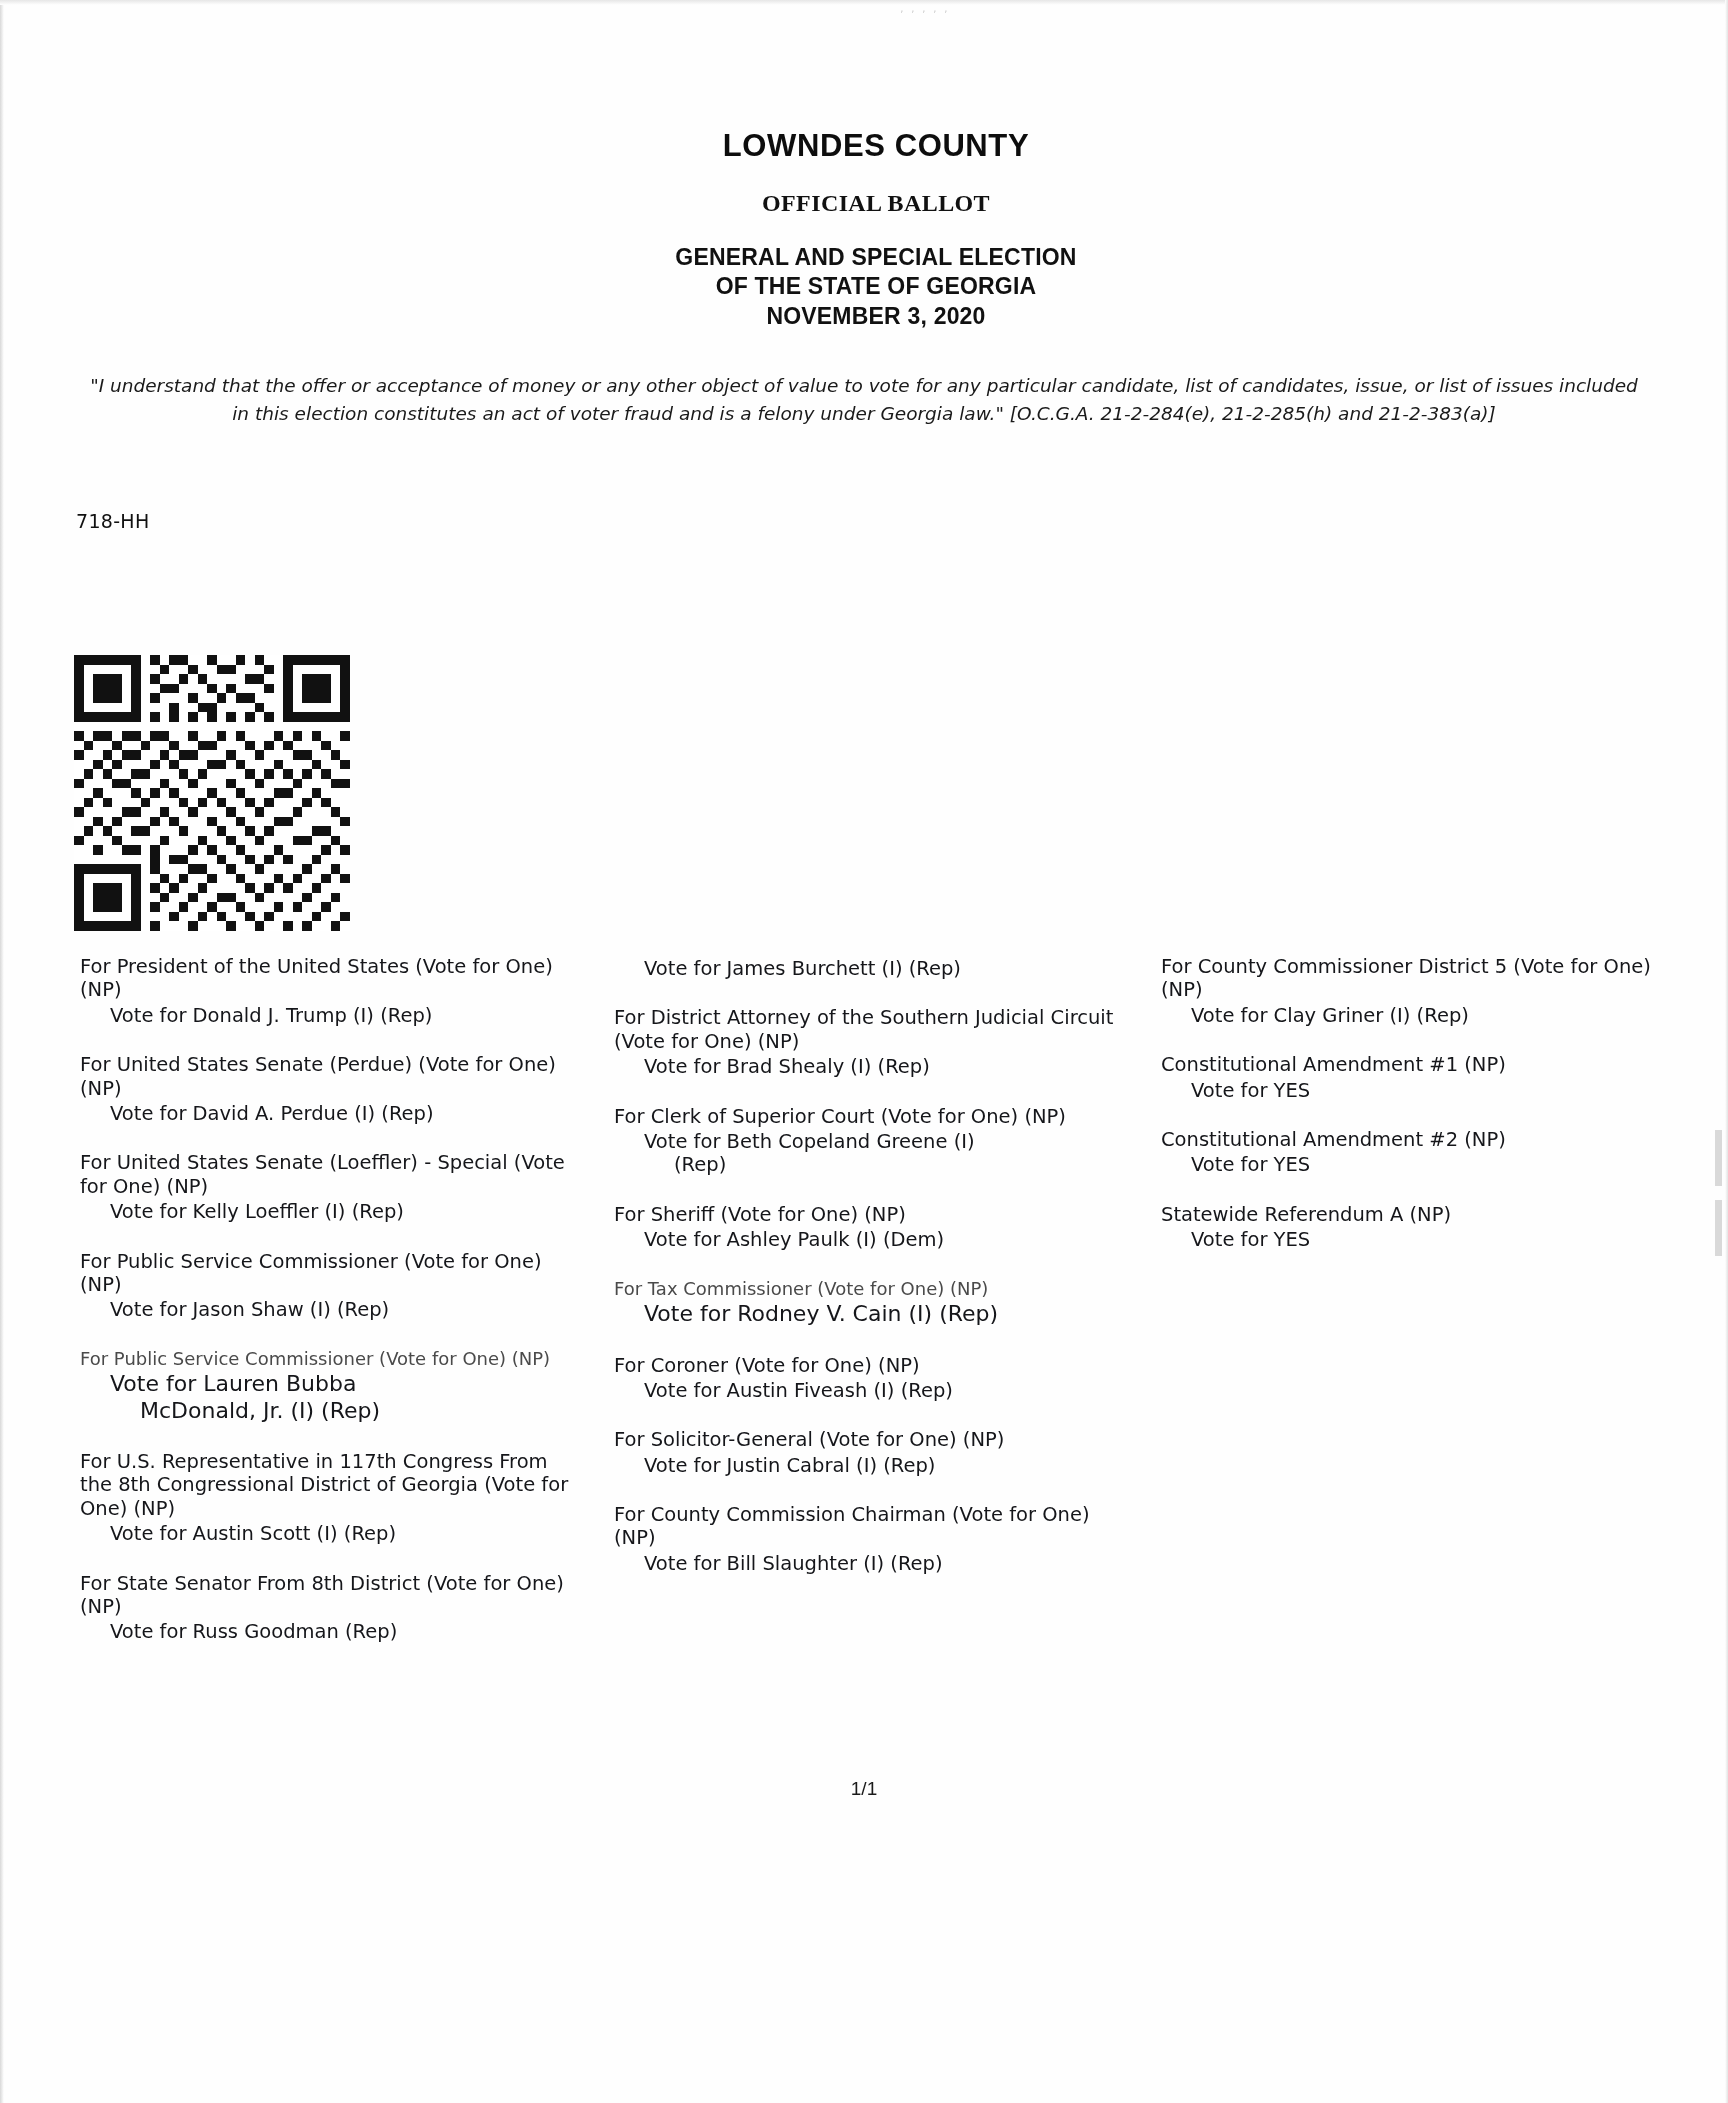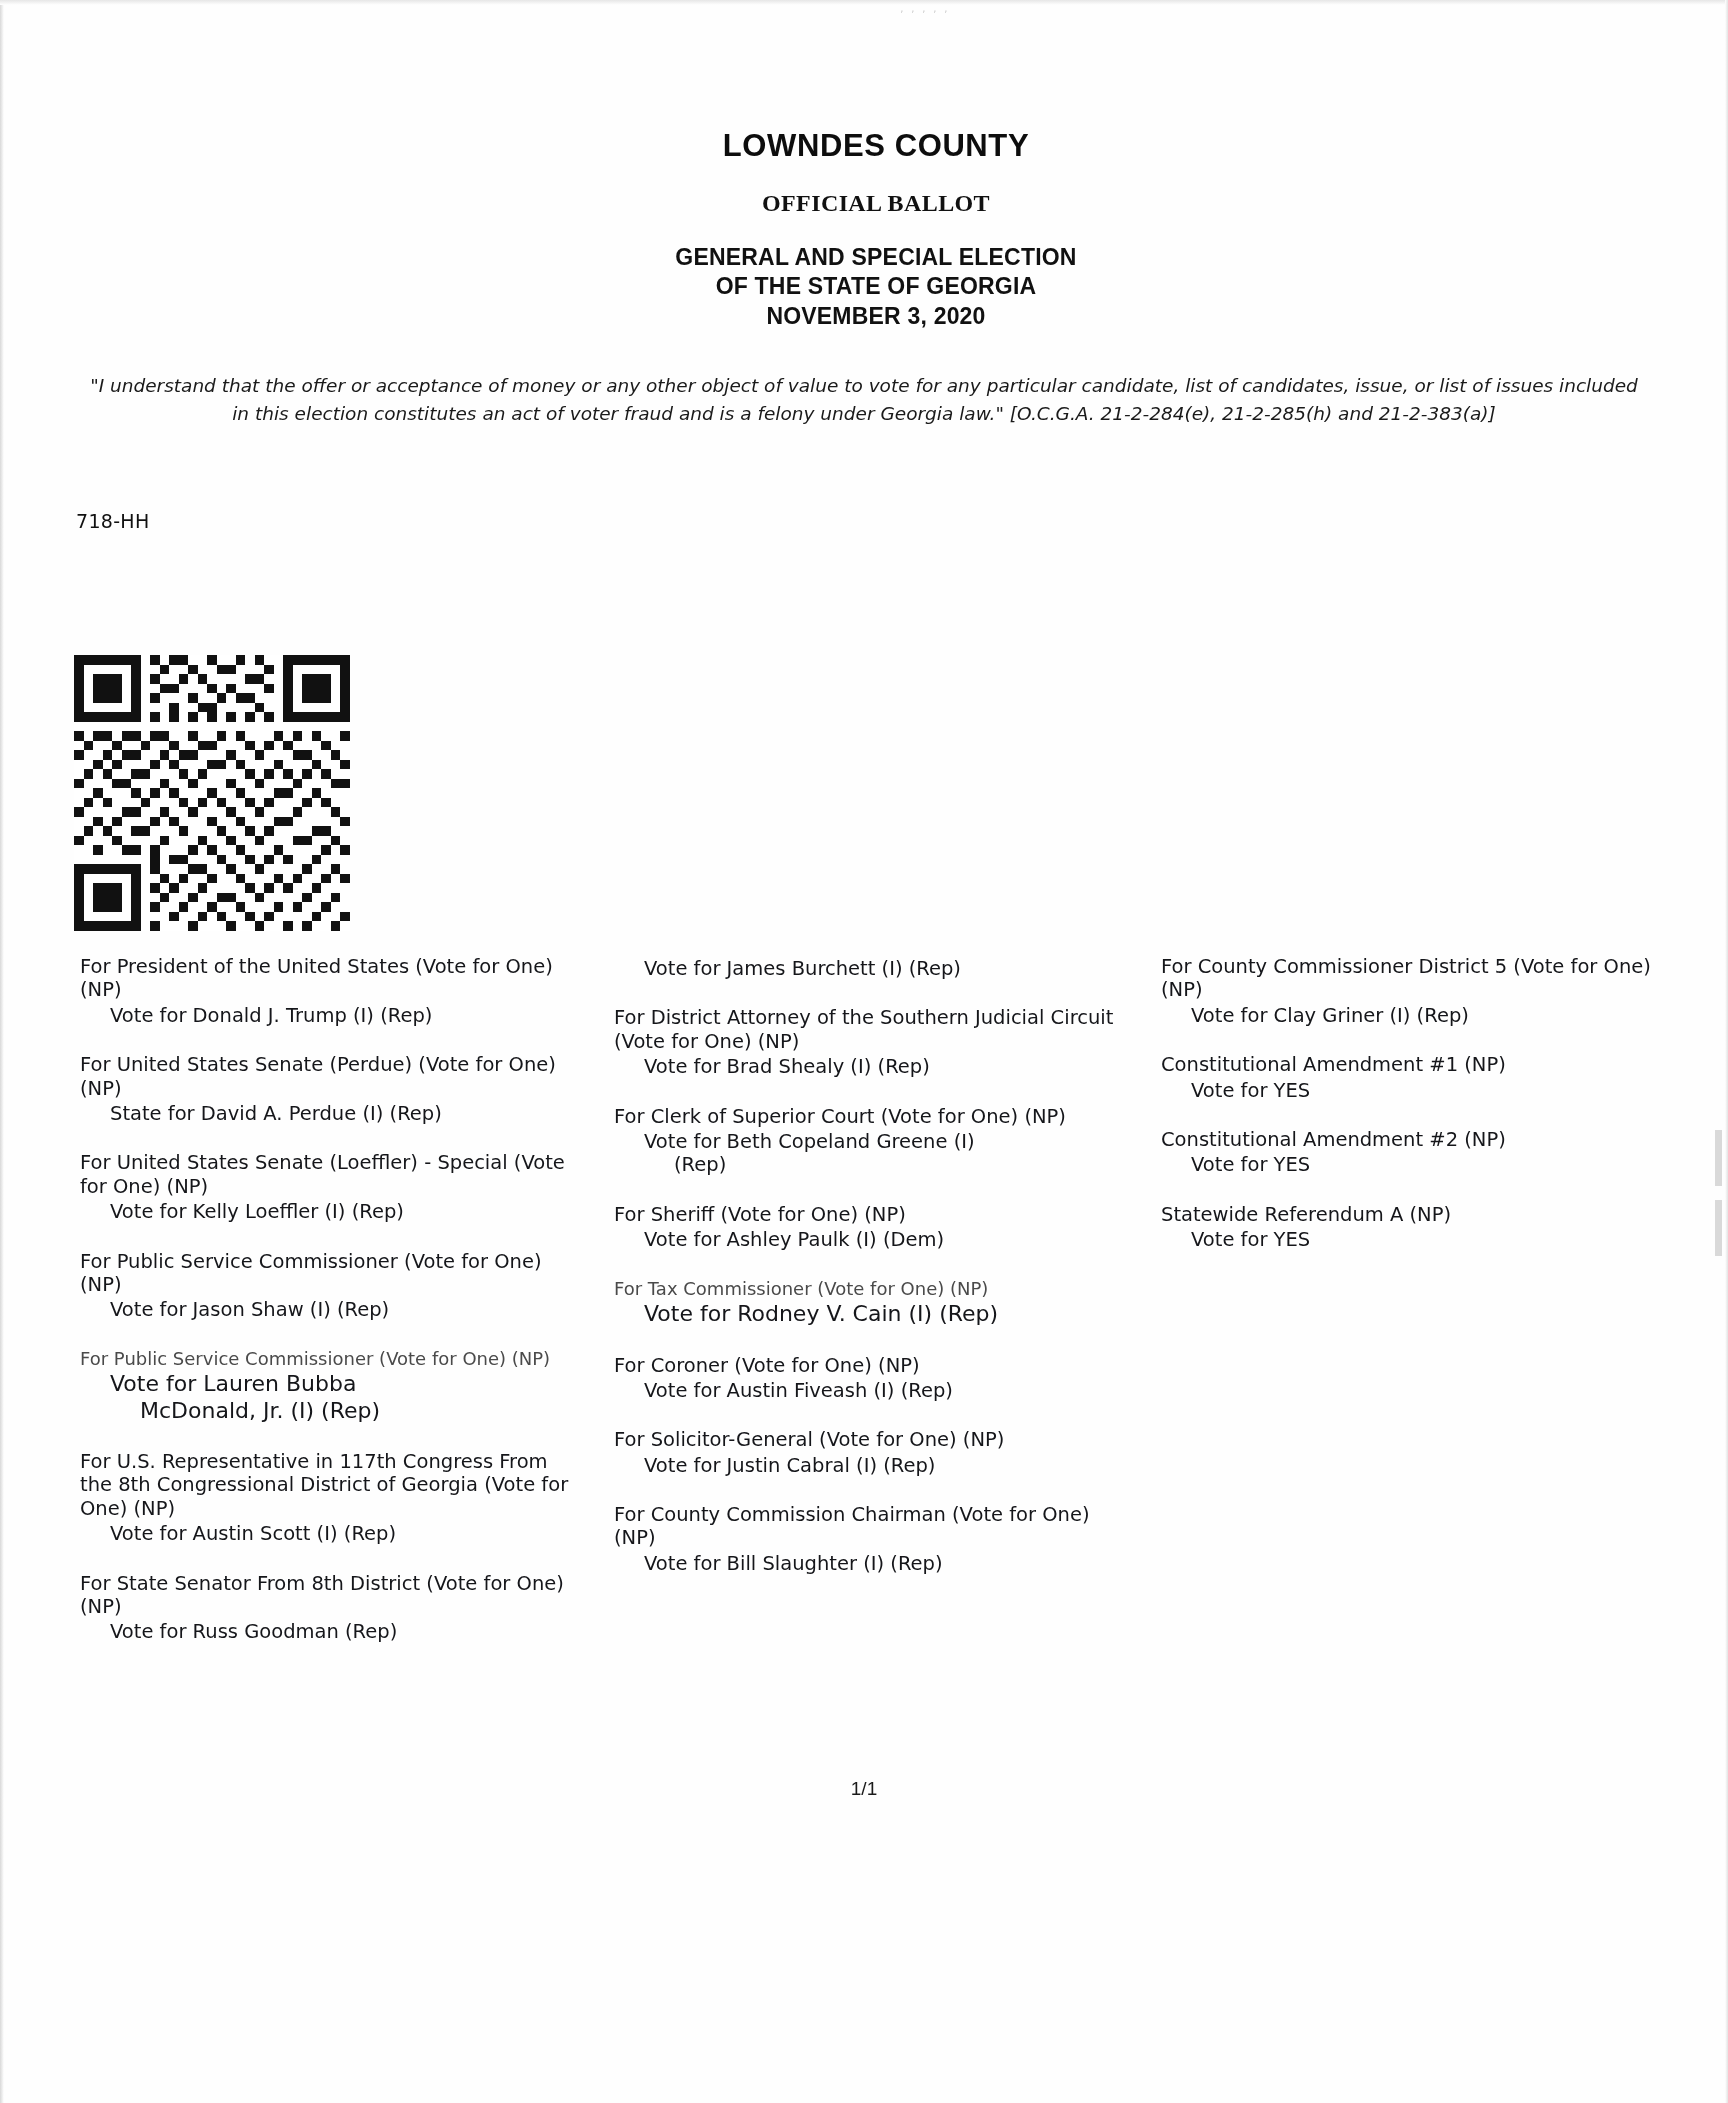--- a/index.html
+++ b/index.html
@@ -458,21 +458,21 @@
 
     <div class="col col1">
 
       <div class="contest">
         <div class="contest-title">For President of the United States  (Vote for One) (NP)</div>
         <div class="choice">Vote for Donald J. Trump (I) (Rep)</div>
       </div>
 
       <div class="contest">
         <div class="contest-title">For United States Senate (Perdue)   (Vote for One) (NP)</div>
-        <div class="choice">State for David A. Perdue (I) (Rep)</div>
+        <div class="choice">Vote for David A. Perdue (I) (Rep)</div>
       </div>
 
       <div class="contest">
         <div class="contest-title">For United States Senate (Loeffler) - Special  (Vote for One) (NP)</div>
         <div class="choice">Vote for Kelly Loeffler (I) (Rep)</div>
       </div>
 
       <div class="contest">
         <div class="contest-title">For Public Service Commissioner  (Vote for One) (NP)</div>
         <div class="choice">Vote for Jason Shaw (I) (Rep)</div>

